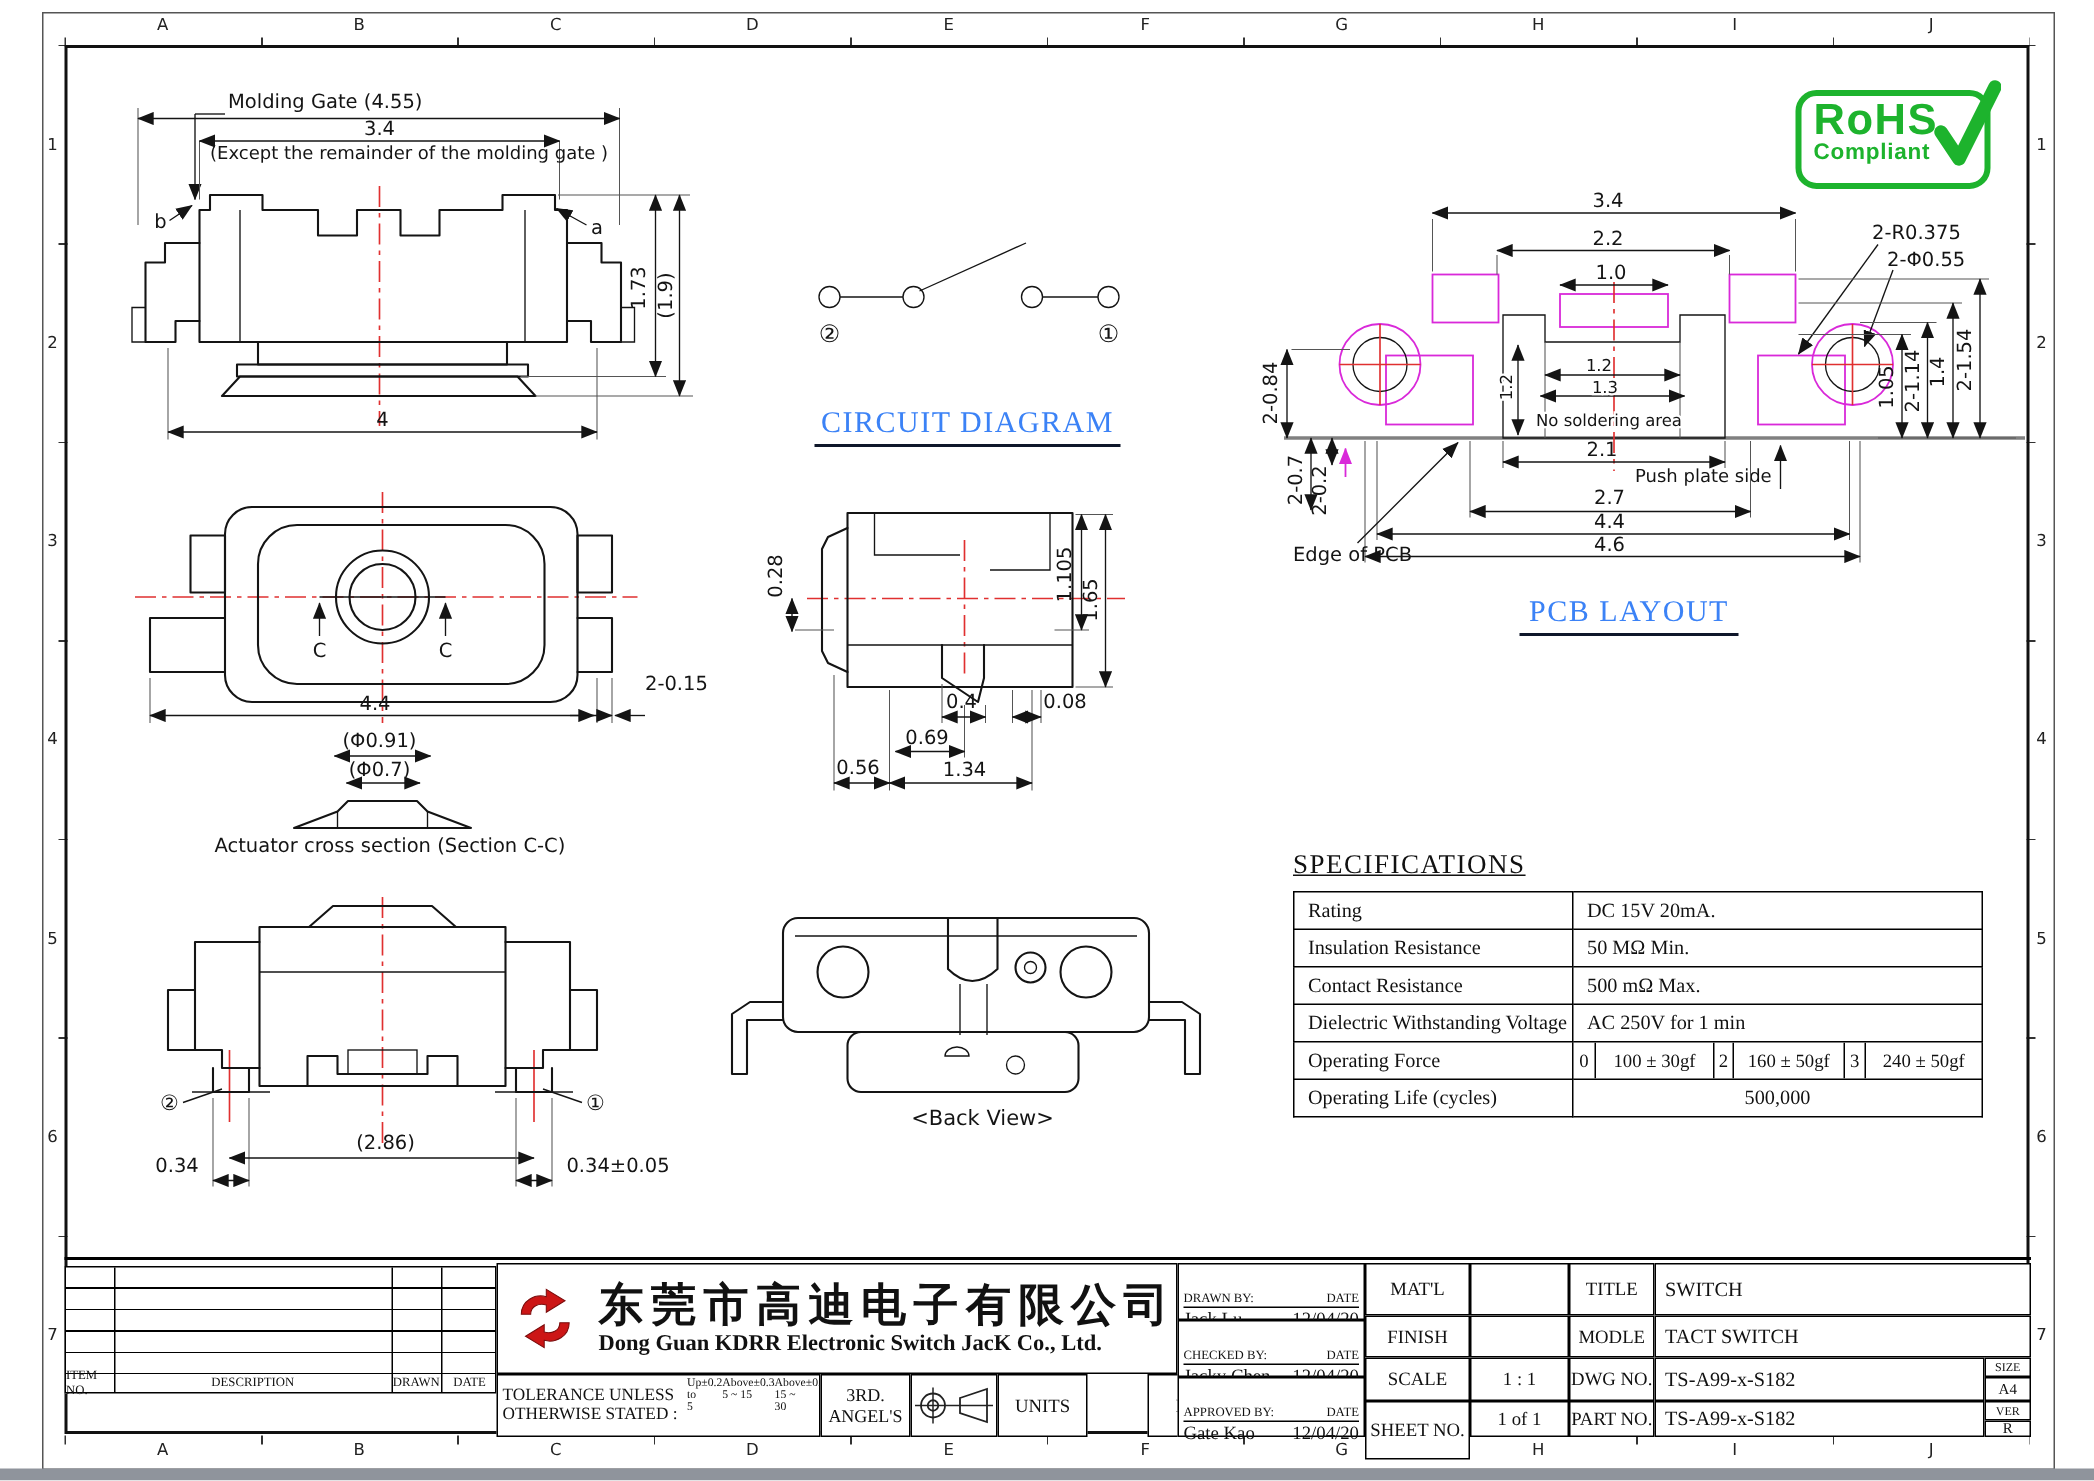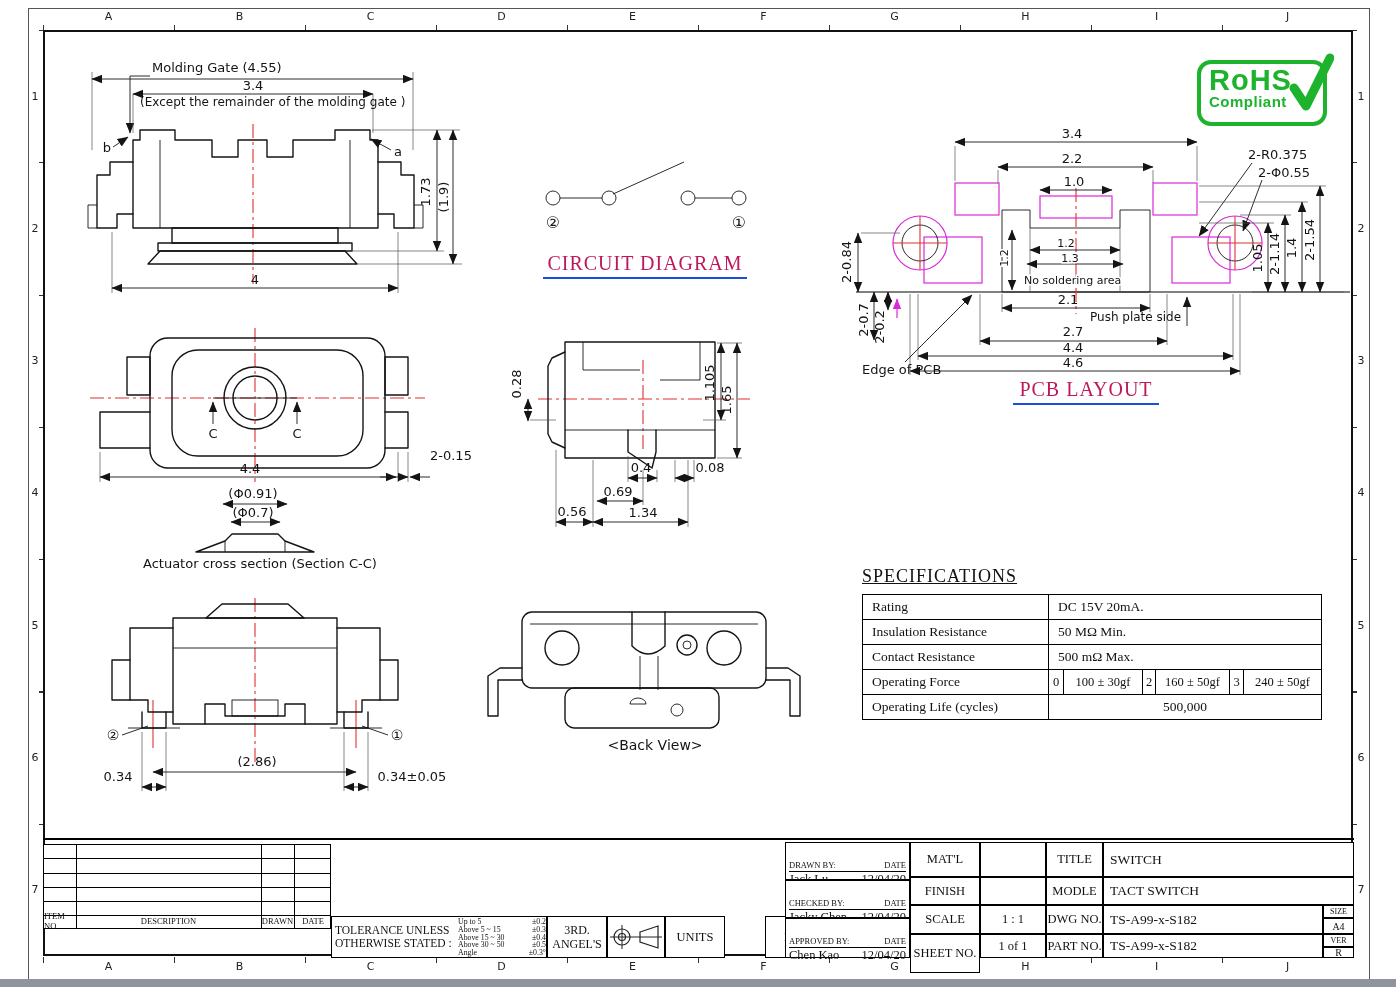--- a/index.html
+++ b/index.html
@@ -34,22 +34,22 @@
   .out{fill:none;stroke:#141414;stroke-width:1.4;stroke-linejoin:round;stroke-linecap:round;}
   .thin{fill:none;stroke:#141414;stroke-width:0.9;}
   .dim{stroke:#141414;stroke-width:0.9;fill:none;}
   .ext{stroke:#555;stroke-width:0.7;fill:none;}
   .redc{stroke:#e03030;stroke-width:1.1;stroke-dasharray:14 4 3 4;fill:none;}
   .reds{stroke:#e03030;stroke-width:1.1;fill:none;}
   .mag{stroke:#d929d9;stroke-width:1.2;fill:none;}
   .gray{stroke:#808080;stroke-width:2.2;}
 
   
-  .dtitle{font-family:"Liberation Serif",serif;font-size:20px;letter-spacing:1px;color:#be185d;
-          border-bottom:2px solid #1d4ed8;text-align:center;padding-bottom:2px;}
+  .dtitle{font-family:"Liberation Serif",serif;font-size:20px;letter-spacing:1px;color:#3b82f6;
+          border-bottom:2px solid #0f172a;text-align:center;padding-bottom:2px;margin-top:19px;}
   .stitle{font-family:"Liberation Serif",serif;font-size:18px;color:#111;text-decoration:underline;letter-spacing:1px;}
 
   
   .rohs{left:1197px;top:60px;width:130px;height:66px;border:4px solid #1db32d;border-radius:14px;color:#1db32d;
         font-family:"Liberation Sans",sans-serif;box-sizing:border-box;padding:2px 8px;background:#fff;}
   .rohs .r1{font-size:29px;font-weight:bold;line-height:28px;letter-spacing:1px;}
   .rohs .r2{font-size:15px;font-weight:bold;line-height:15px;letter-spacing:0.5px;}
   .rohscheck{left:1288px;top:52px;width:46px;height:62px;}
 
   
@@ -63,21 +63,21 @@
   .center{text-align:center;padding-left:0 !important;}
 
   
   .tblock{left:43px;top:838px;width:1311px;height:118px;border-top:2px solid #000;font-family:"Liberation Serif",serif;color:#111;}
   .c{position:absolute;border:1px solid #000;box-sizing:border-box;display:flex;align-items:center;justify-content:center;background:#fff;}
   .cl{justify-content:flex-start;padding-left:6px;}
   .rev{background-image:repeating-linear-gradient(to bottom,transparent 0 13.25px,#000 13.25px 14.25px);}
   .revline{position:absolute;top:0;width:1px;height:100%;background:#000;}
   .revhdr{position:absolute;bottom:1px;height:13px;font-size:8.5px;display:flex;align-items:center;justify-content:center;}
   .tol2{flex-direction:column;align-items:flex-start;padding-left:3px;font-size:11.5px;line-height:13px;justify-content:center;}
-  .toltab{position:absolute;left:126px;top:1px;width:88px;height:38px;font-size:7.8px;line-height:7.8px;display:flex;flex-direction:column;justify-content:space-around;}
+  .toltab{position:absolute;left:126px;top:1px;width:88px;height:38px;font-size:7.8px;line-height:7.8px;display:flex;flex-direction:row;justify-content:space-around;}
   .toltab>div{display:flex;justify-content:space-between;}
   .nm{flex-direction:column;align-items:stretch;padding:17px 3px;justify-content:flex-start;}
   .nm .lr{display:flex;justify-content:space-between;font-size:8.5px;border-bottom:1px solid #000;padding-bottom:1px;}
   .nm .vr{display:flex;justify-content:space-between;font-size:12.5px;flex:1;align-items:center;}
   .lab{font-size:12.5px;}
   .val{font-size:13.5px;}
   .small{font-size:8px;}
 </style>
 </head>
 <body>
@@ -428,20 +428,24 @@
   </tr>
   <tr>
     <td>Insulation Resistance</td>
     <td>50 MΩ Min.</td>
   </tr>
   <tr>
     <td>Contact Resistance</td>
     <td>500 mΩ Max.</td>
   </tr>
   <tr>
+    <td>Dielectric Withstanding Voltage</td>
+    <td>AC 250V for 1 min</td>
+  </tr>
+  <tr>
     <td>Operating Force</td>
     <td class="noPad">
       <div class="force">
         <div style="width:14px">0</div>
         <div style="width:78px">100 ± 30gf</div>
         <div style="width:12px">2</div>
         <div style="width:73px">160 ± 50gf</div>
         <div style="width:13px">3</div>
         <div style="flex:1">240 ± 50gf</div>
       </div>
@@ -459,20 +463,30 @@
   <div class="c rev" style="left:0;top:4px;width:288px;height:85px;">
     <div class="revline" style="left:32px"></div>
     <div class="revline" style="left:217px"></div>
     <div class="revline" style="left:250px"></div>
     <div class="revhdr" style="left:0;width:32px;">ITEM NO.</div>
     <div class="revhdr" style="left:32px;width:185px;">DESCRIPTION</div>
     <div class="revhdr" style="left:217px;width:33px;">DRAWN</div>
     <div class="revhdr" style="left:250px;width:38px;">DATE</div>
   </div>
 
+  <div class="c" style="left:288px;top:2px;width:454px;height:74px;justify-content:flex-start;">
+    <svg style="margin-left:10px" width="62" height="56" viewBox="0 0 62 56">
+      <path d="M8,24 C8,11 21,4 32,7 L32,0 L50,11 L32,22 L32,15 C25,13 17,16 17,24 Z" fill="#cc1616" stroke="#7a0d0d" stroke-width="1"></path>
+      <path d="M54,32 C54,45 41,52 30,49 L30,56 L12,45 L30,34 L30,41 C37,43 45,40 45,32 Z" fill="#cc1616" stroke="#7a0d0d" stroke-width="1"></path>
+    </svg>
+    <div style="margin-left:14px;">
+      <div style="font-size:30px;font-weight:bold;letter-spacing:5px;line-height:34px;white-space:nowrap;">东莞市高迪电子有限公司</div>
+      <div style="font-size:15px;font-weight:bold;white-space:nowrap;">Dong Guan KDRR  Electronic Switch JacK Co., Ltd.</div>
+    </div>
+  </div>
 
   <div class="c tol2" style="left:288px;top:76px;width:216px;height:42px;">
     <div>TOLERANCE UNLESS</div>
     <div>OTHERWISE STATED :</div>
     <div class="toltab">
       <div>
           <span>Up to 5</span>
           <span>±0.2</span>
         </div>
       <div>
@@ -529,21 +543,21 @@
         <span>Jacky Chen</span>
         <span>12/04/20</span>
       </div>
   </div>
   <div class="c nm" style="left:742px;top:78px;width:125px;height:40px;">
     <div class="lr">
         <span>APPROVED BY:</span>
         <span>DATE</span>
       </div>
     <div class="vr">
-        <span>Chen Kao</span>
+        <span>Gate Kao</span>
         <span>12/04/20</span>
       </div>
   </div>
 
   <div class="c lab" style="left:867px;top:2px;width:70px;height:35px;">MAT'L</div>
   <div class="c" style="left:937px;top:2px;width:66px;height:35px;"></div>
   <div class="c lab" style="left:867px;top:37px;width:70px;height:28px;">FINISH</div>
   <div class="c" style="left:937px;top:37px;width:66px;height:28px;"></div>
   <div class="c lab" style="left:867px;top:65px;width:70px;height:29px;">SCALE</div>
   <div class="c lab" style="left:937px;top:65px;width:66px;height:29px;">1 : 1</div>

